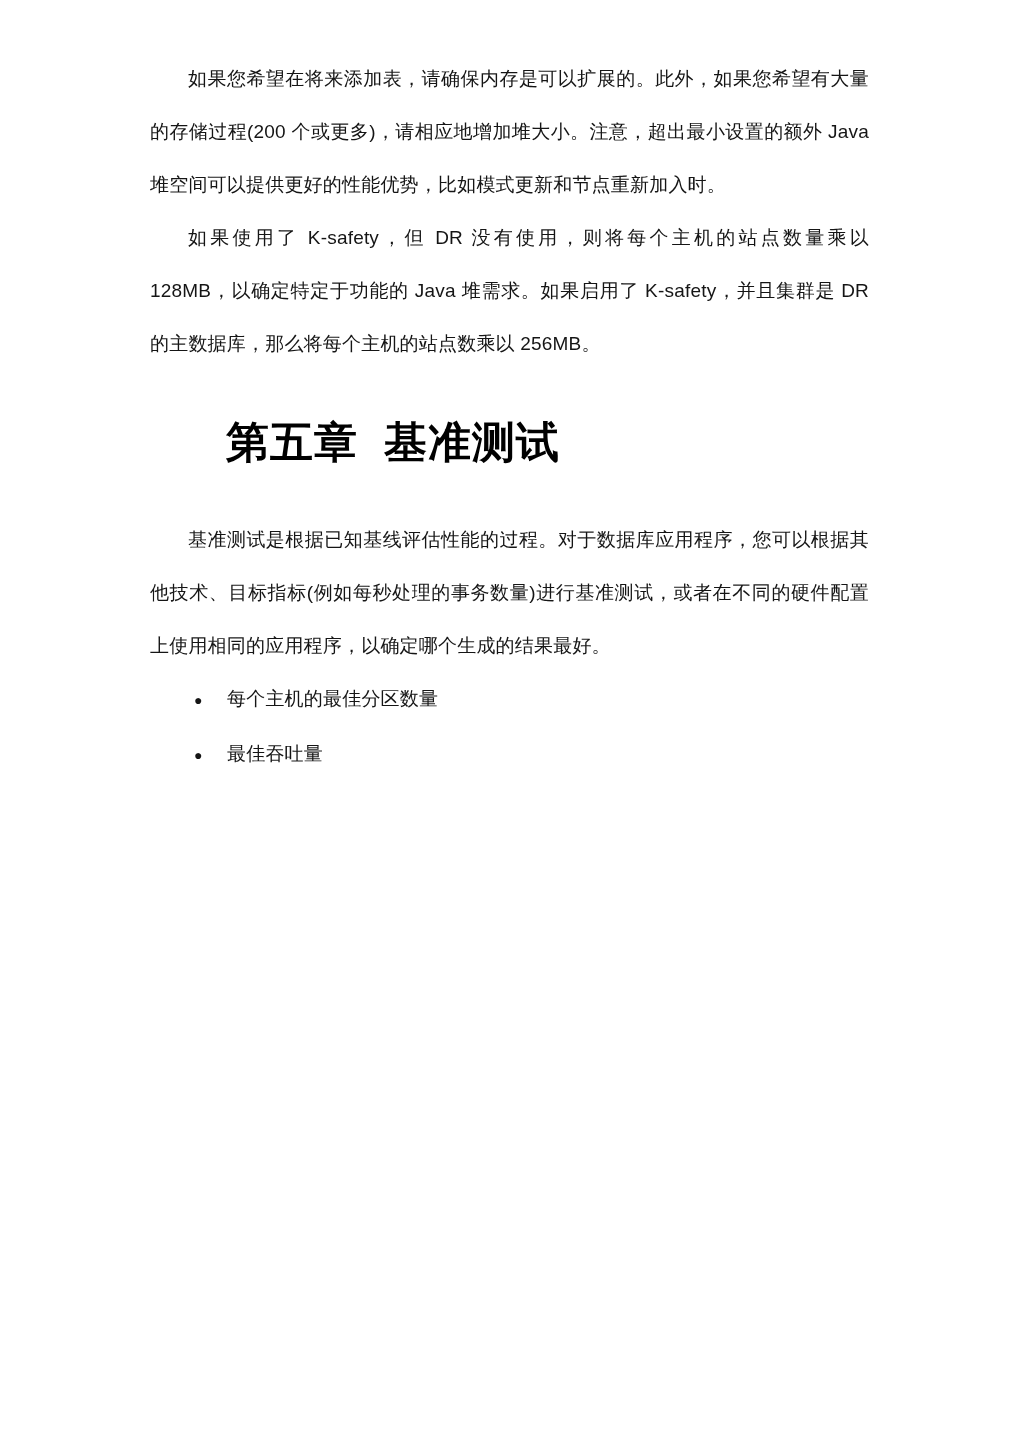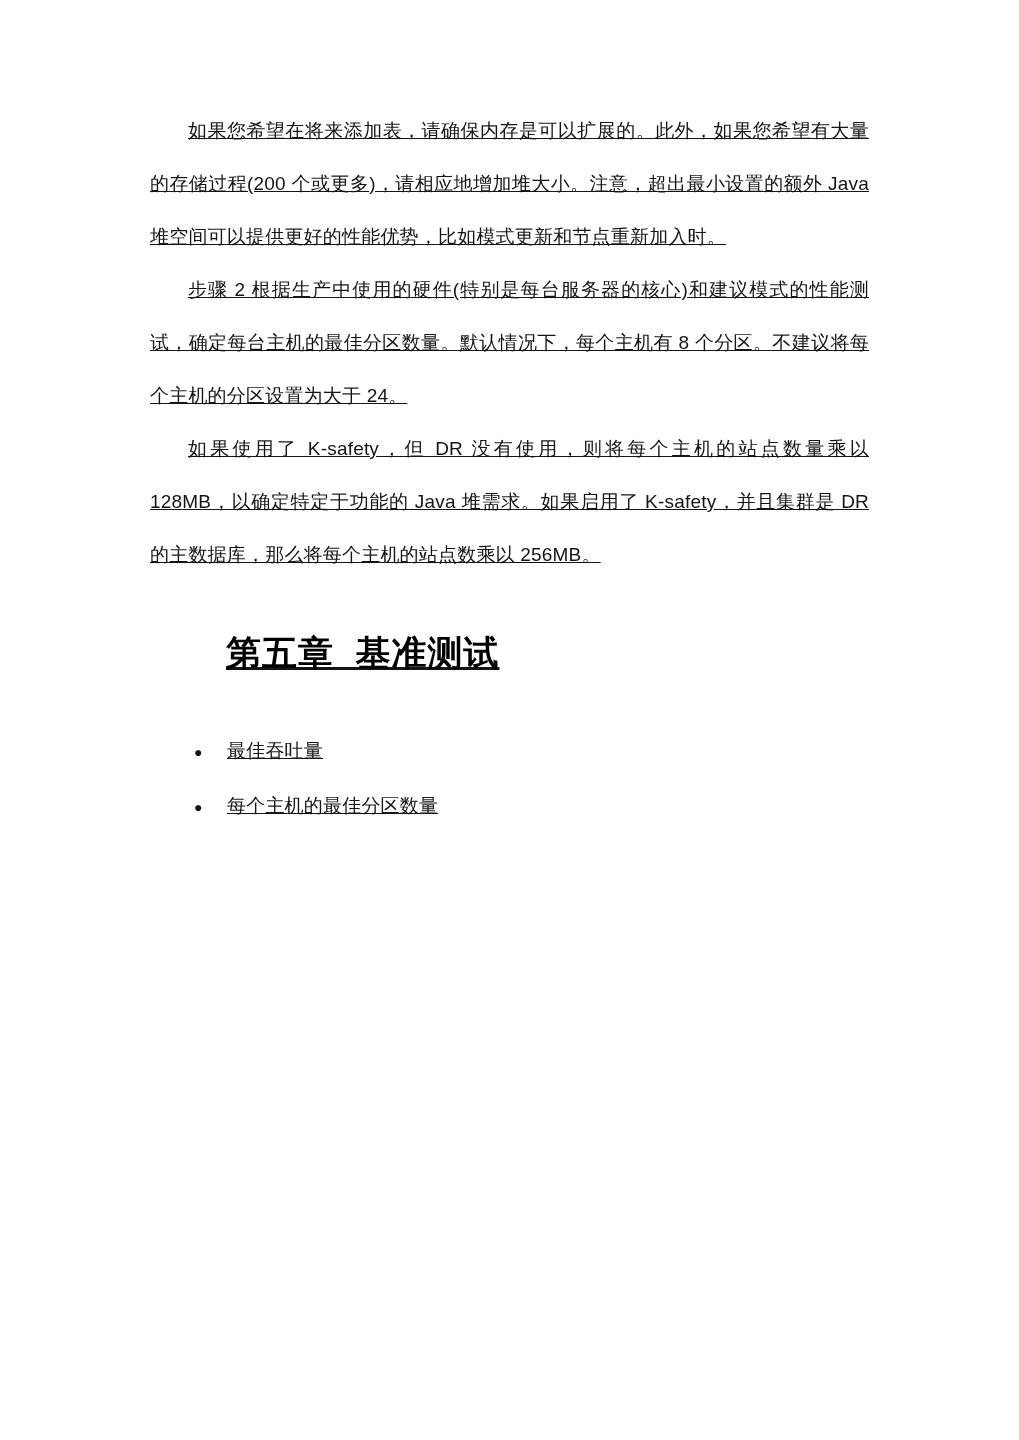--- a/index.html
+++ b/index.html
@@ -9,33 +9,32 @@
     height: 1440px;
     margin: 0 auto;
     font-family: "Liberation Sans", "DejaVu Sans", sans-serif;
     color: #151515;
   }
   .page {
     position: relative;
     width: 1019px;
     height: 1440px;
     background: #ffffff;
-    padding: 104px 150px 0 150px;
+    padding: 52px 150px 0 150px;
     overflow: hidden;
-    text-decoration: underline;
   }
   .para {
     font-size: 19px;
     line-height: 53px;
     text-align: justify;
     text-indent: 2em;
     letter-spacing: 0.2px;
   }
   .chapter-heading {
-    font-size: 35px;
+    font-size: 43px;
     font-weight: 700;
     line-height: 62px;
     color: #000000;
     margin: 41px 0 40px 0;
     padding-left: 76px;
     white-space: pre-wrap;
     letter-spacing: 1px;
   }
   .bullet-list {
     list-style: none;
@@ -52,32 +51,32 @@
     font-size: 14px;
   }
 </style>
 </head>
 <body>
 
 <div class="page">
 
   <p class="para">如果您希望在将来添加表，请确保内存是可以扩展的。此外，如果您希望有大量的存储过程(200 个或更多)，请相应地增加堆大小。注意，超出最小设置的额外 Java 堆空间可以提供更好的性能优势，比如模式更新和节点重新加入时。</p>
 
-  <p class="para">步骤 2 根据生产中使用的硬件(特别是每台服务器的核心)和建议模式的性能测试，确定每台主机的最佳分区数量。默认情况下，每个主机有 8 个分区。不建议将每个主机的分区设置为大于 24。</p>
 
 
   <p class="para">如果使用了 K-safety，但 DR 没有使用，则将每个主机的站点数量乘以 128MB，以确定特定于功能的 Java 堆需求。如果启用了 K-safety，并且集群是 DR 的主数据库，那么将每个主机的站点数乘以 256MB。</p>
 
 
   <h1 class="chapter-heading">第五章  基准测试</h1>
 
+  <p class="para">基准测试是根据已知基线评估性能的过程。对于数据库应用程序，您可以根据其他技术、目标指标(例如每秒处理的事务数量)进行基准测试，或者在不同的硬件配置上使用相同的应用程序，以确定哪个生成的结果最好。</p>
 
 
   <ul class="bullet-list">
     <li class="bullet-item">
-      <span class="bullet-marker">●</span><span>最佳吞吐量</span>
+      <span class="bullet-marker">●</span><span>每个主机的最佳分区数量</span>
     </li>
     <li class="bullet-item">
-      <span class="bullet-marker">●</span><span>每个主机的最佳分区数量</span>
+      <span class="bullet-marker">●</span><span>最佳吞吐量</span>
     </li>
   </ul>
 
 </div>
 
 </body></html>

